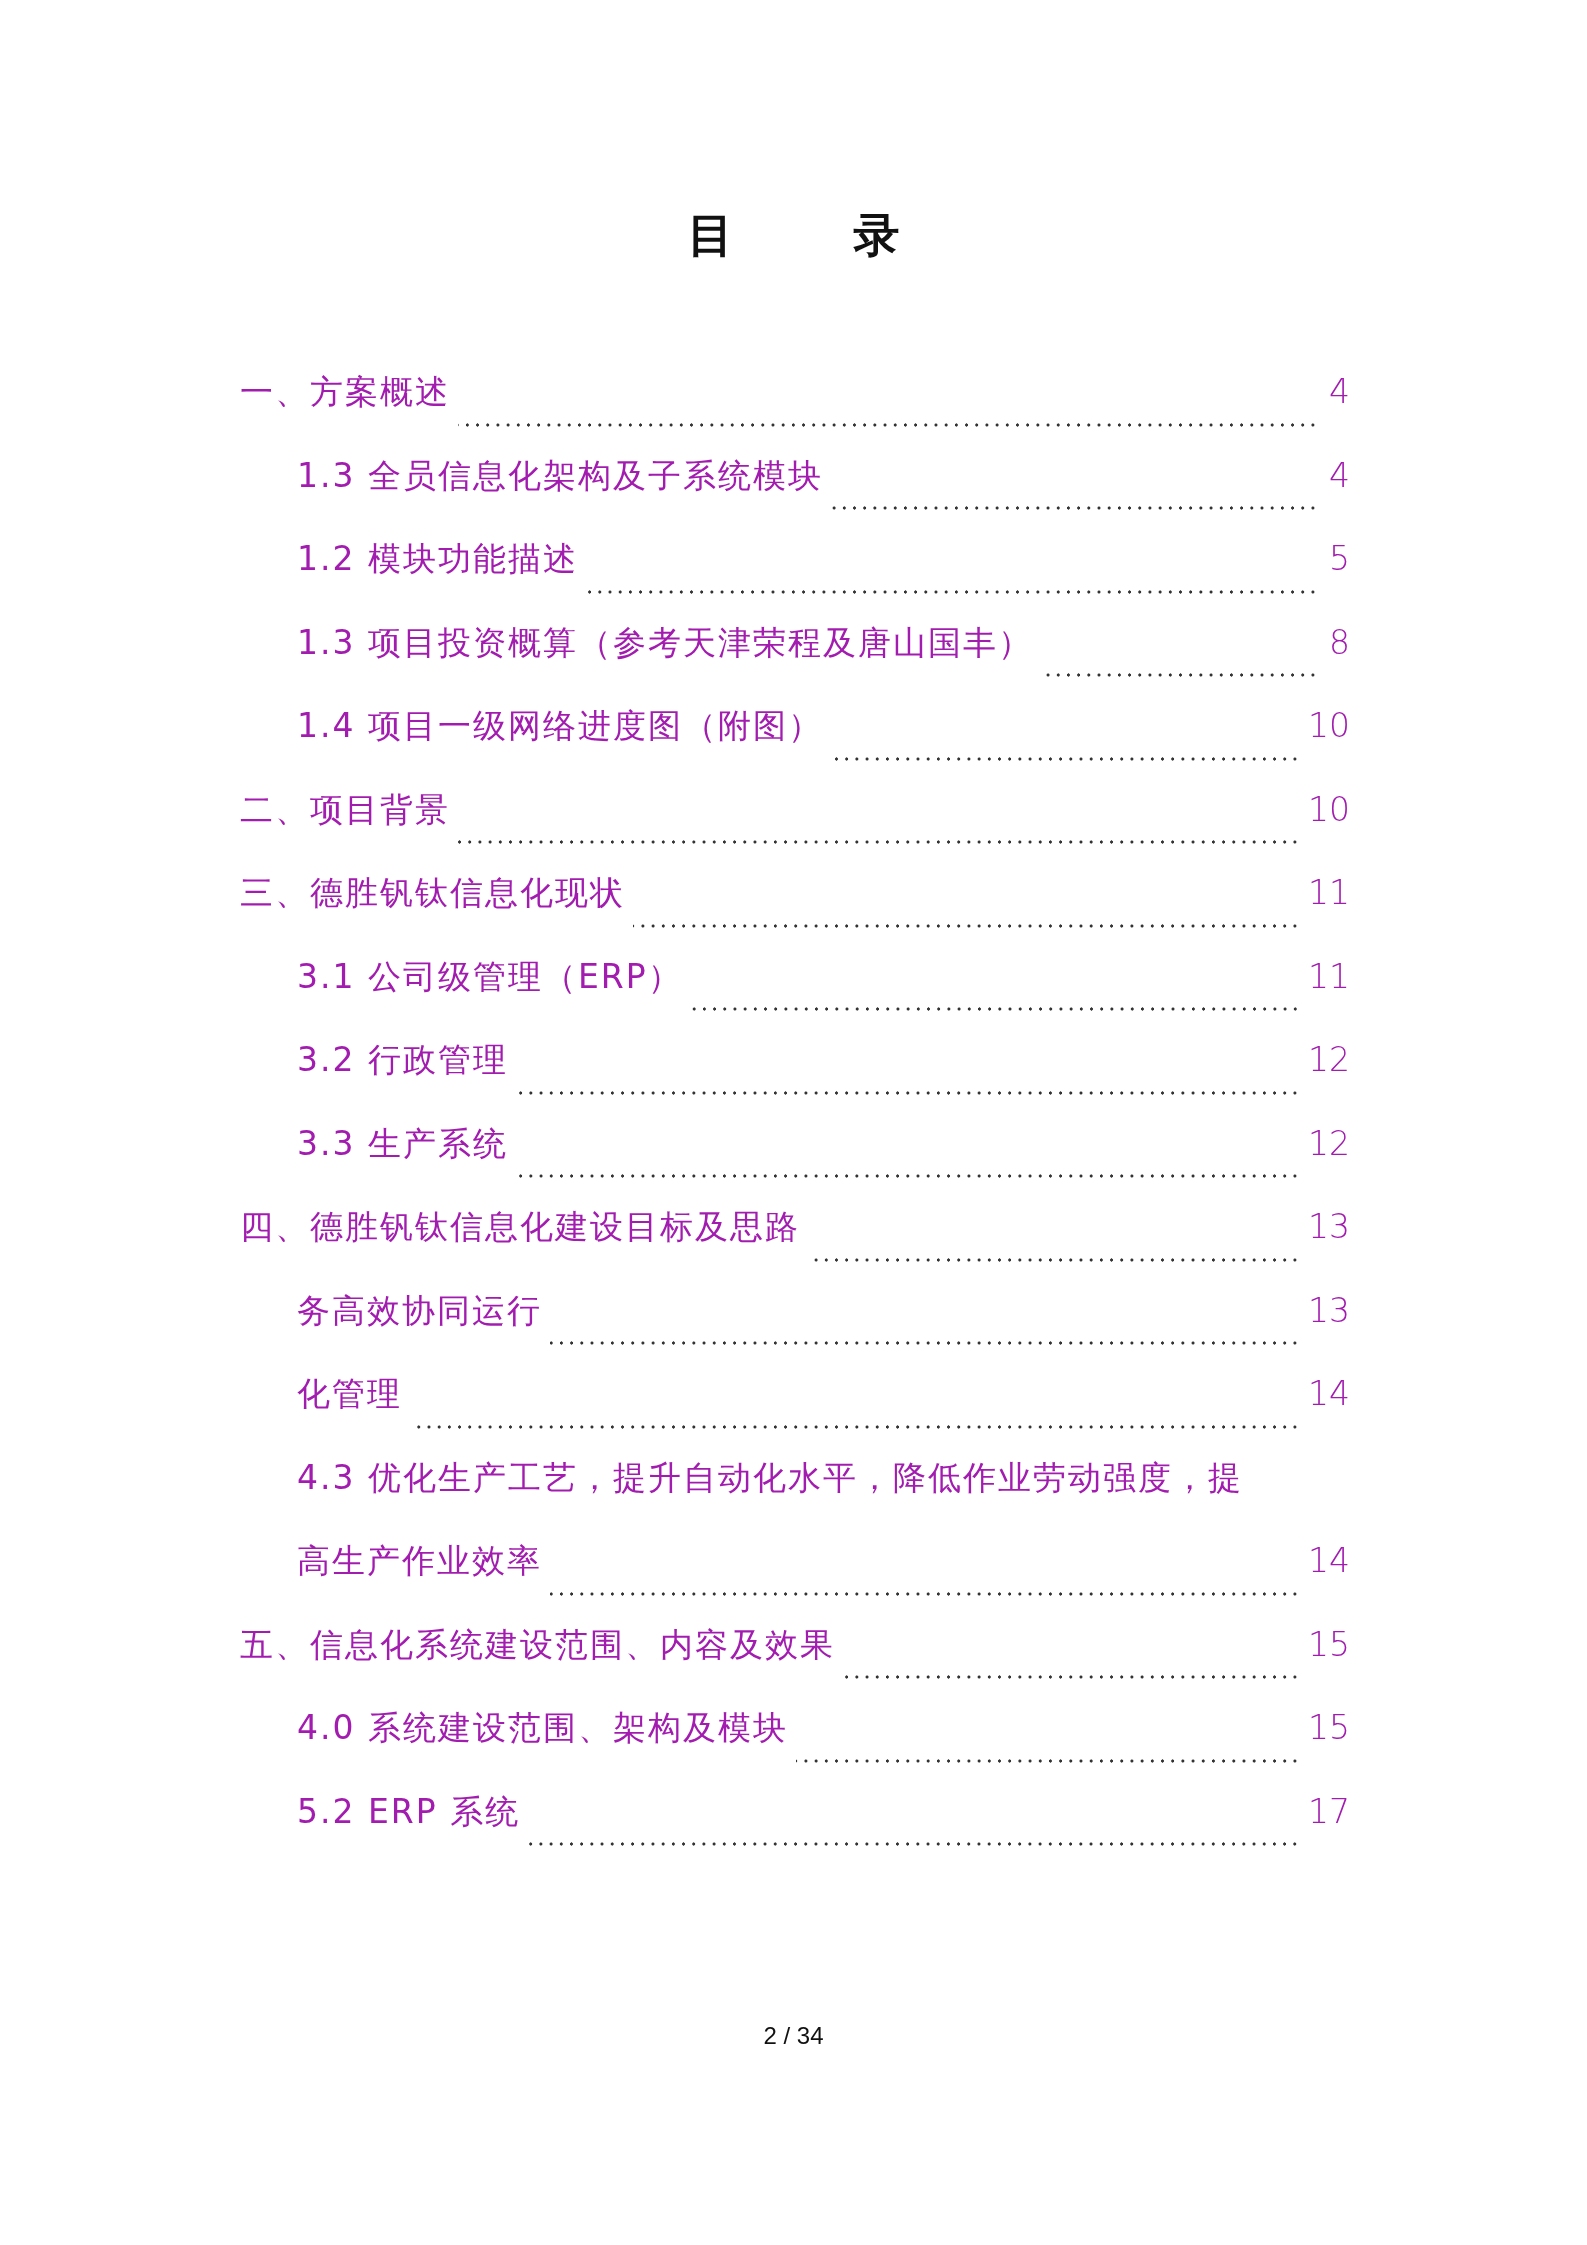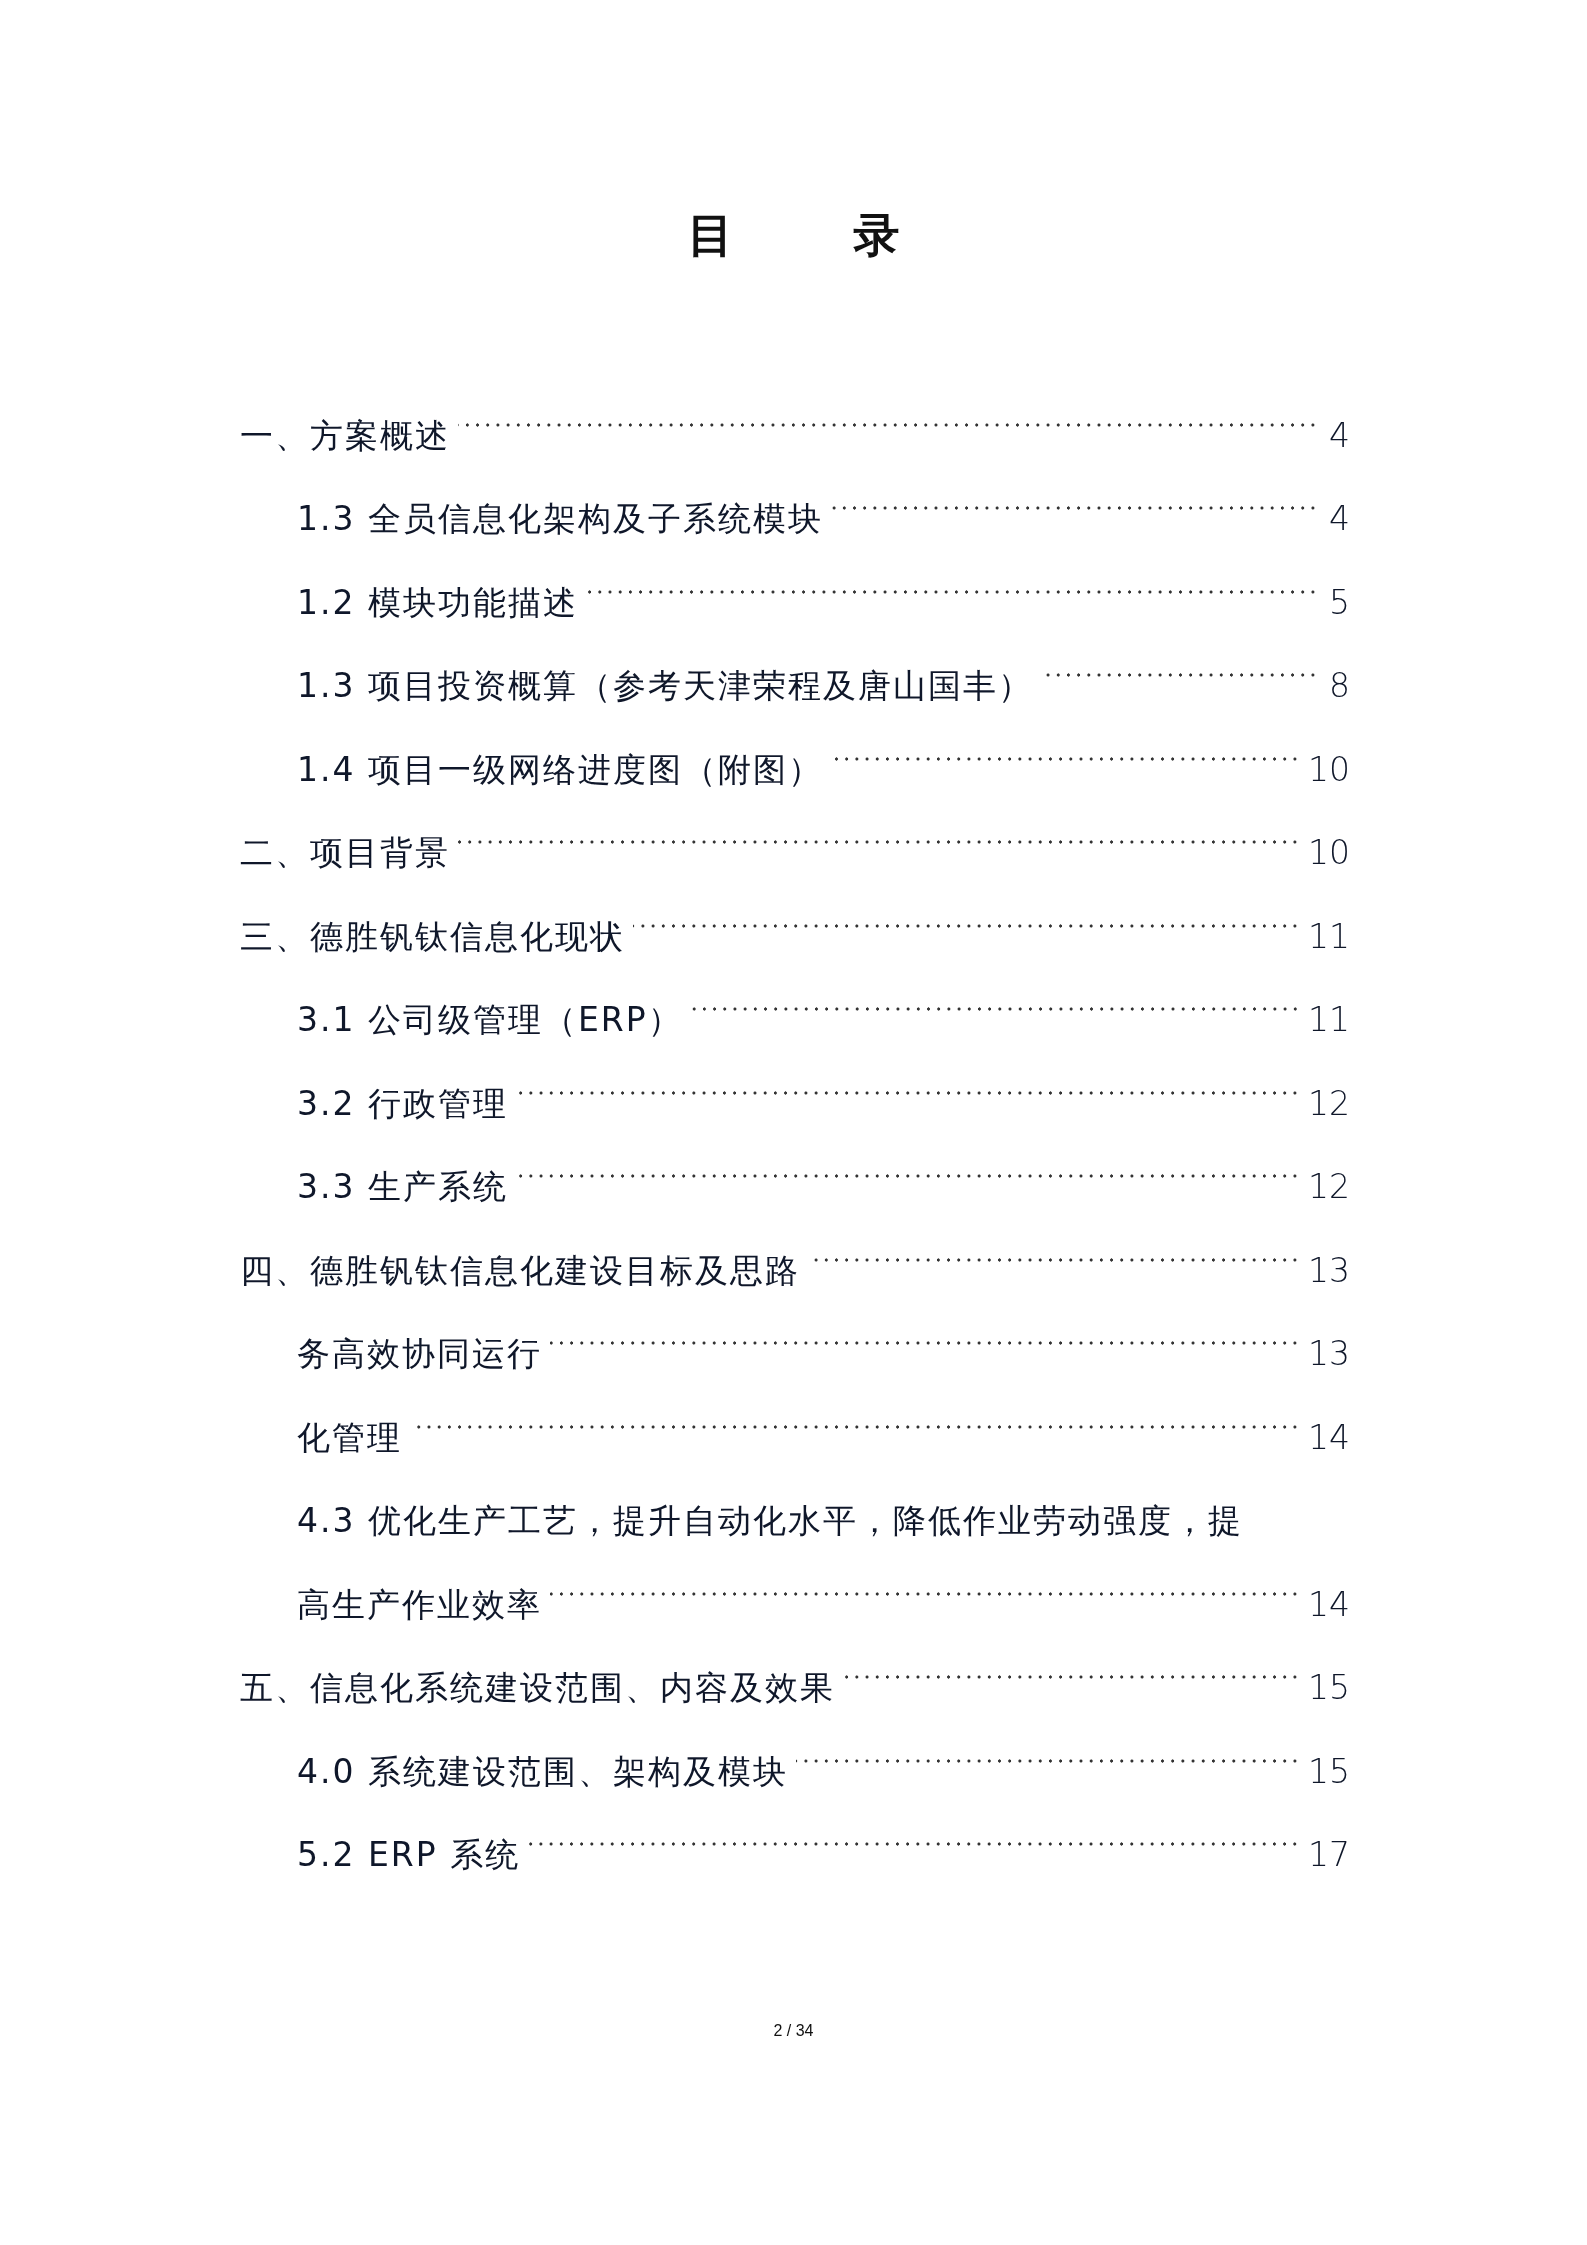--- a/index.html
+++ b/index.html
@@ -37,25 +37,25 @@
     }
     .toc-list {
       position: absolute;
       left: 240px;
       top: 372px;
       width: 1110px;
     }
     .toc-line {
       height: 83.5px;
       display: flex;
-      align-items: flex-end;
+      align-items: flex-start;
       font-size: 33px;
       line-height: 40px;
       letter-spacing: 2px;
-      color: #0f172a;
+      color: #a21caf;
       white-space: nowrap;
     }
     .toc-line.level-2 { padding-left: 57px; }
     .toc-line.cont { padding-left: 57px; }
     .toc-text { flex: 0 0 auto; }
     .toc-leader {
       flex: 1 1 auto;
       margin: 0 8px;
       height: 10px;
       align-self: center;
@@ -72,21 +72,21 @@
       letter-spacing: 0;
       min-width: 24px;
       text-align: right;
     }
     .footer {
       position: absolute;
       top: 2022px;
       left: 0;
       width: 1587px;
       text-align: center;
-      font-size: 16px;
+      font-size: 24px;
       color: #111;
       font-family: "Liberation Sans", sans-serif;
     }
   </style>
 </head>
 <body>
 
 <div class="page">
   <div class="toc-title">目 录</div>
 

